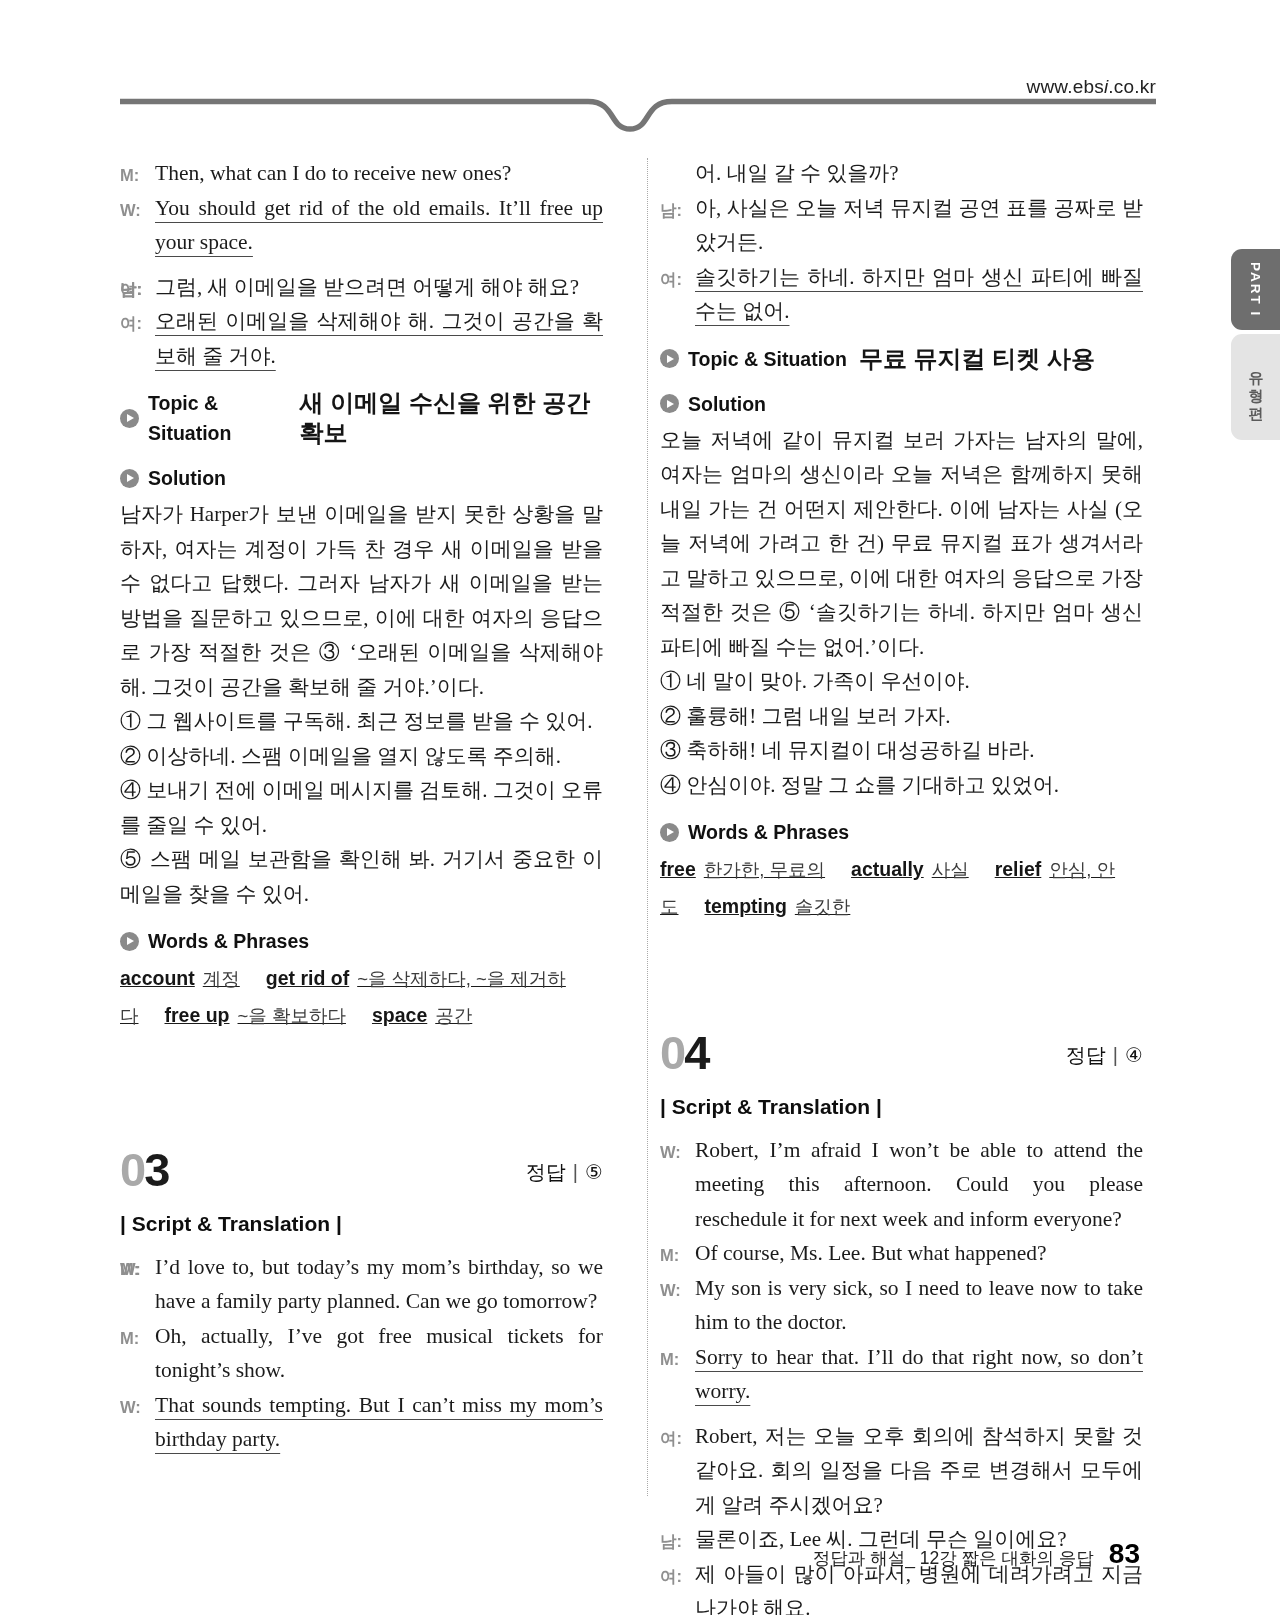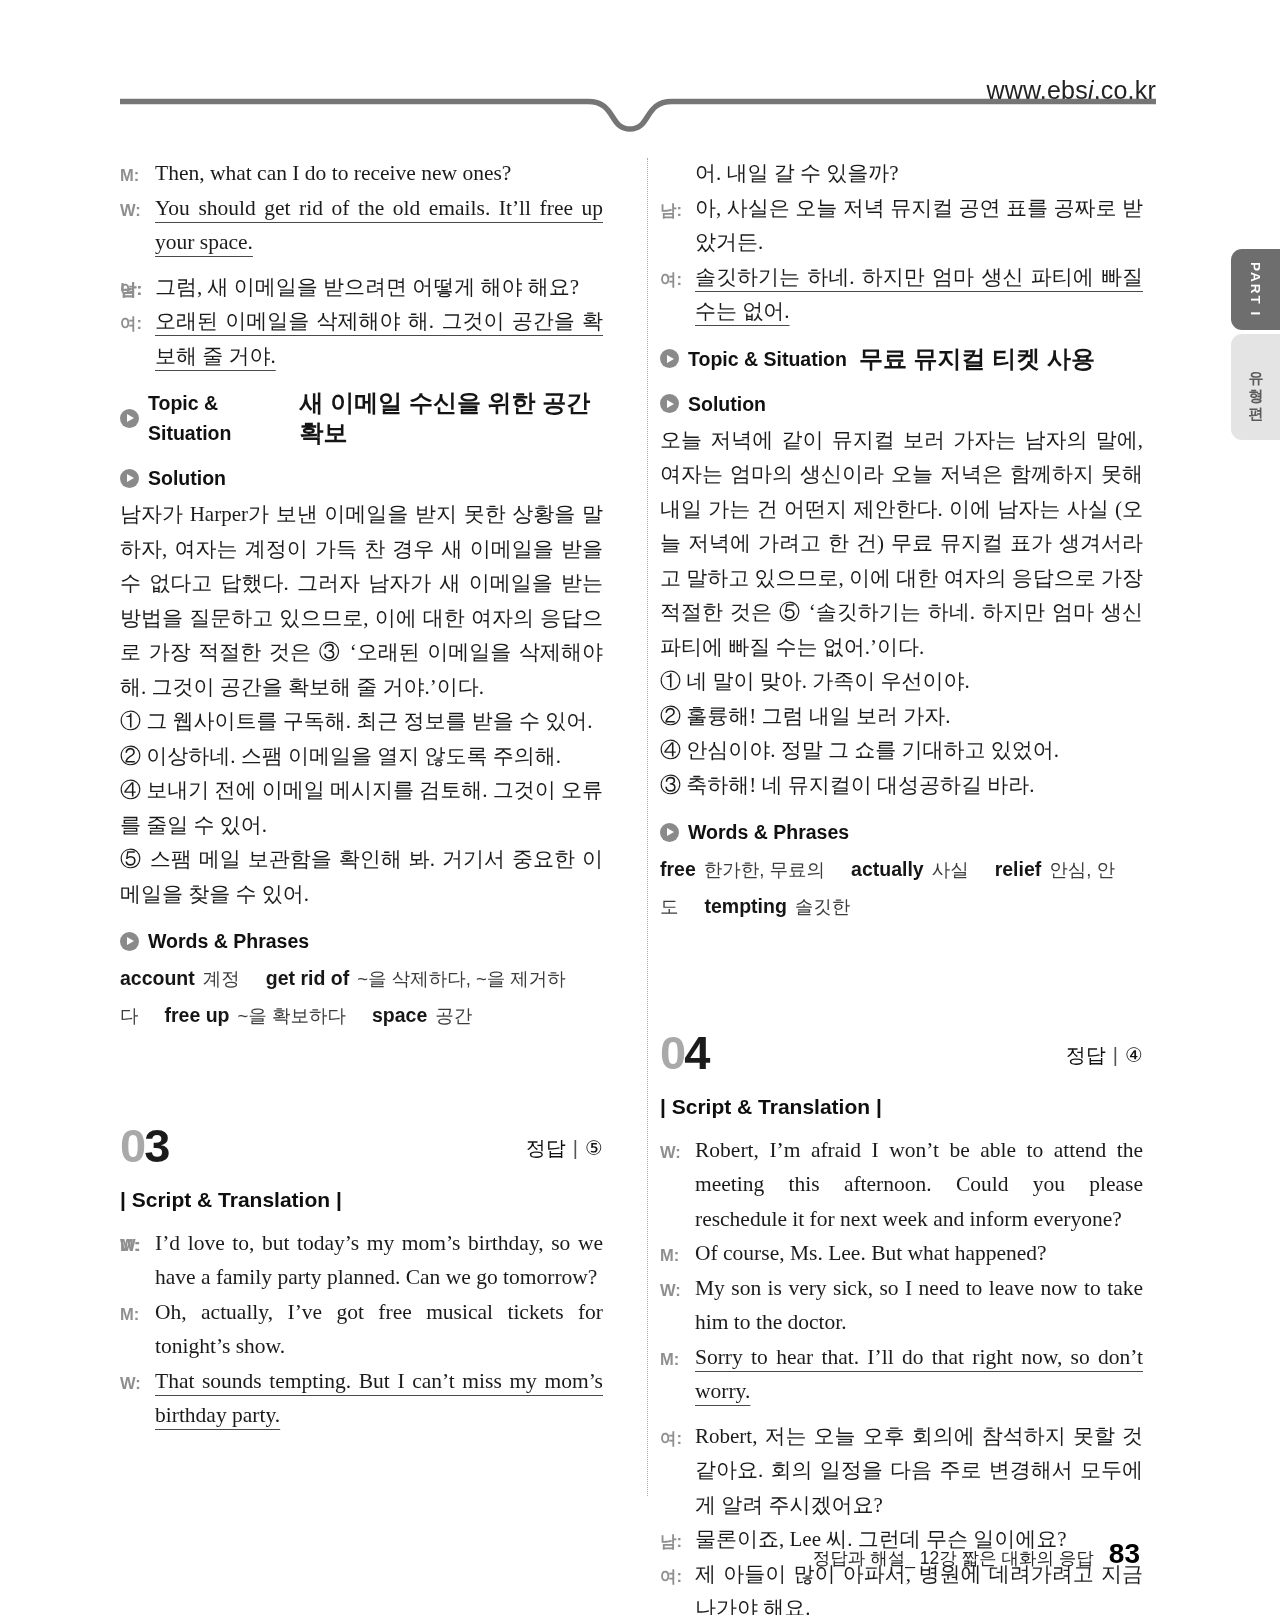--- a/index.html
+++ b/index.html
@@ -1,21 +1,21 @@
 <!DOCTYPE html>
 <html><head>
 <meta charset="utf-8">
 <style>
   html,body { margin:0; padding:0; background:#fff; }
   .page { position:relative; width:1280px; height:1615px; background:#ffffff; overflow:hidden;
           font-family:"Liberation Serif","DejaVu Serif",serif; color:#1b1b1b; }
 
   
   .site { position:absolute; top:76px; right:124px; font-family:"Liberation Sans","DejaVu Sans",sans-serif;
-          font-size:25px; color:#222; letter-spacing:.2px; }
+          font-size:19px; color:#222; letter-spacing:.2px; }
   .site i { font-style:italic; }
   .rule-svg { position:absolute; top:98px; left:120px; }
 
   
   .tab { position:absolute; right:0; width:49px; display:flex; align-items:center; justify-content:center;
          writing-mode:vertical-rl; font-family:"Liberation Sans","DejaVu Sans",sans-serif; font-weight:bold; }
   .tab-part { top:249px; height:81px; background:#6e6e6e; color:#ffffff; border-radius:11px 0 0 11px;
               font-size:13.5px; letter-spacing:2px; }
   .tab-section { top:334px; height:106px; background:#e4e4e4; color:#5a5a5a; border-radius:11px 0 0 11px;
               font-size:15px; letter-spacing:3px; }
@@ -40,27 +40,27 @@
   .play { width:19px; height:19px; border-radius:50%; background:#8a8a8a; flex:none;
           display:inline-flex; align-items:center; justify-content:center; margin-right:9px; }
   .play::after { content:""; width:0; height:0; border-left:7px solid #fff;
           border-top:4.5px solid transparent; border-bottom:4.5px solid transparent; margin-left:2px; }
   .htext { font-weight:700; margin-left:12px; font-size:24px; color:#151515; }
 
   .para { text-align:justify; }
   .opts div { text-align:justify; }
 
   
-  .words { font-family:"Liberation Sans","DejaVu Sans",sans-serif; line-height:36px; font-size:19px; text-align:left; }
+  .words { font-family:"Liberation Sans","DejaVu Sans",sans-serif; line-height:36px; font-size:19px; text-align:left;text-decoration:underline; }
   .wterm { font-weight:bold; color:#161616; font-size:19.5px; }
   .wmean { color:#3c3c3c; font-weight:normal; margin-left:8px; margin-right:26px; font-size:18.5px; }
 
   
   .qhead { display:flex; justify-content:space-between; align-items:flex-end; }
-  .mt-q3 { margin-top:88px; }
+  .mt-q3 { margin-top:112px; }
   .mt-q4 { margin-top:104px; }
   .qnum { font-family:"Liberation Sans","DejaVu Sans",sans-serif; font-weight:bold; font-size:47px;
           line-height:1; letter-spacing:-2px; }
   .qnum .g { color:#a9a9a9; }
   .ans { font-family:"Liberation Sans","DejaVu Sans",sans-serif; font-size:20px; color:#111; padding-bottom:4px; }
   .ans .al { font-weight:normal; }
   .ans .adiv { margin:0 7px; color:#555; font-weight:normal; }
   .script { font-family:"Liberation Sans","DejaVu Sans",sans-serif; font-weight:bold; font-size:21px;
             margin-top:14px; margin-bottom:8px; color:#0e0e0e; }
 
@@ -153,22 +153,22 @@
 
     <div class="hrow">
         <span class="play"></span>
         <span>Solution</span>
       </div>
     <div class="para">오늘 저녁에 같이 뮤지컬 보러 가자는 남자의 말에, 여자는 엄마의 생신이라 오늘 저녁은 함께하지 못해 내일 가는 건 어떤지 제안한다. 이에 남자는 사실 (오늘 저녁에 가려고 한 건) 무료 뮤지컬 표가 생겨서라고 말하고 있으므로, 이에 대한 여자의 응답으로 가장 적절한 것은 ⑤ ‘솔깃하기는 하네. 하지만 엄마 생신 파티에 빠질 수는 없어.’이다.</div>
 
     <div class="opts">
       <div>① 네 말이 맞아. 가족이 우선이야.</div>
       <div>② 훌륭해! 그럼 내일 보러 가자.</div>
+      <div>③ 축하해! 네 뮤지컬이 대성공하길 바라.</div>
       <div>④ 안심이야. 정말 그 쇼를 기대하고 있었어.</div>
-      <div>③ 축하해! 네 뮤지컬이 대성공하길 바라.</div>
     </div>
 
     <div class="hrow">
         <span class="play"></span>
         <span>Words &amp; Phrases</span>
       </div>
     <div class="words">
       <span class="wterm">free</span><span class="wmean">한가한, 무료의</span><span class="wterm">actually</span><span class="wmean">사실</span><span class="wterm">relief</span><span class="wmean">안심, 안도</span><span class="wterm">tempting</span><span class="wmean">솔깃한</span>
     </div>
 

